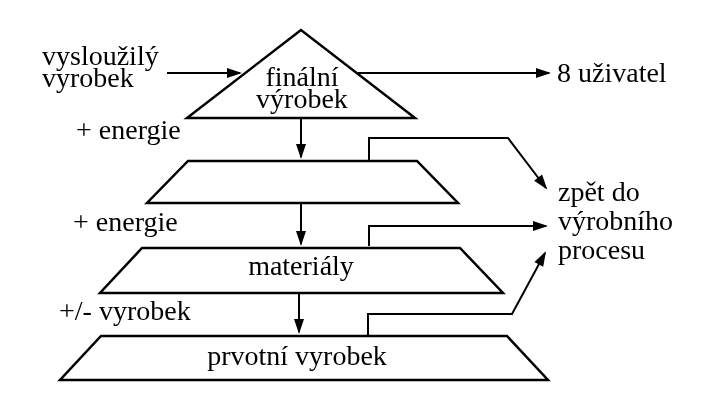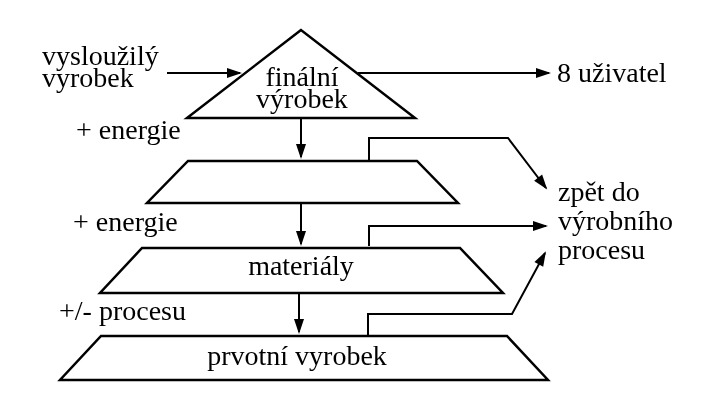--- a/index.html
+++ b/index.html
@@ -83,21 +83,21 @@
   <div class="lbl centered" style="left:302px; top:66px;">finální
 výrobek</div>
 
   <div class="lbl" style="left:76px; top:119px;">+ energie</div>
 
 
   <div class="lbl" style="left:73px; top:211px;">+ energie</div>
 
   <div class="lbl centered" style="left:301px; top:255px;">materiály</div>
 
-  <div class="lbl" style="left:59px; top:300px;">+/- procesu</div>
+  <div class="lbl" style="left:59px; top:300px;">+/- vyrobek</div>
 
   <div class="lbl centered" style="left:297px; top:345px;">prvotní vyrobek</div>
 
   <div class="lbl" style="left:557px; top:62px;">8 uživatel</div>
 
   <div class="lbl loose" style="left:558px; top:177px;">zpět do
 výrobního
 procesu</div>
 
 </div>

